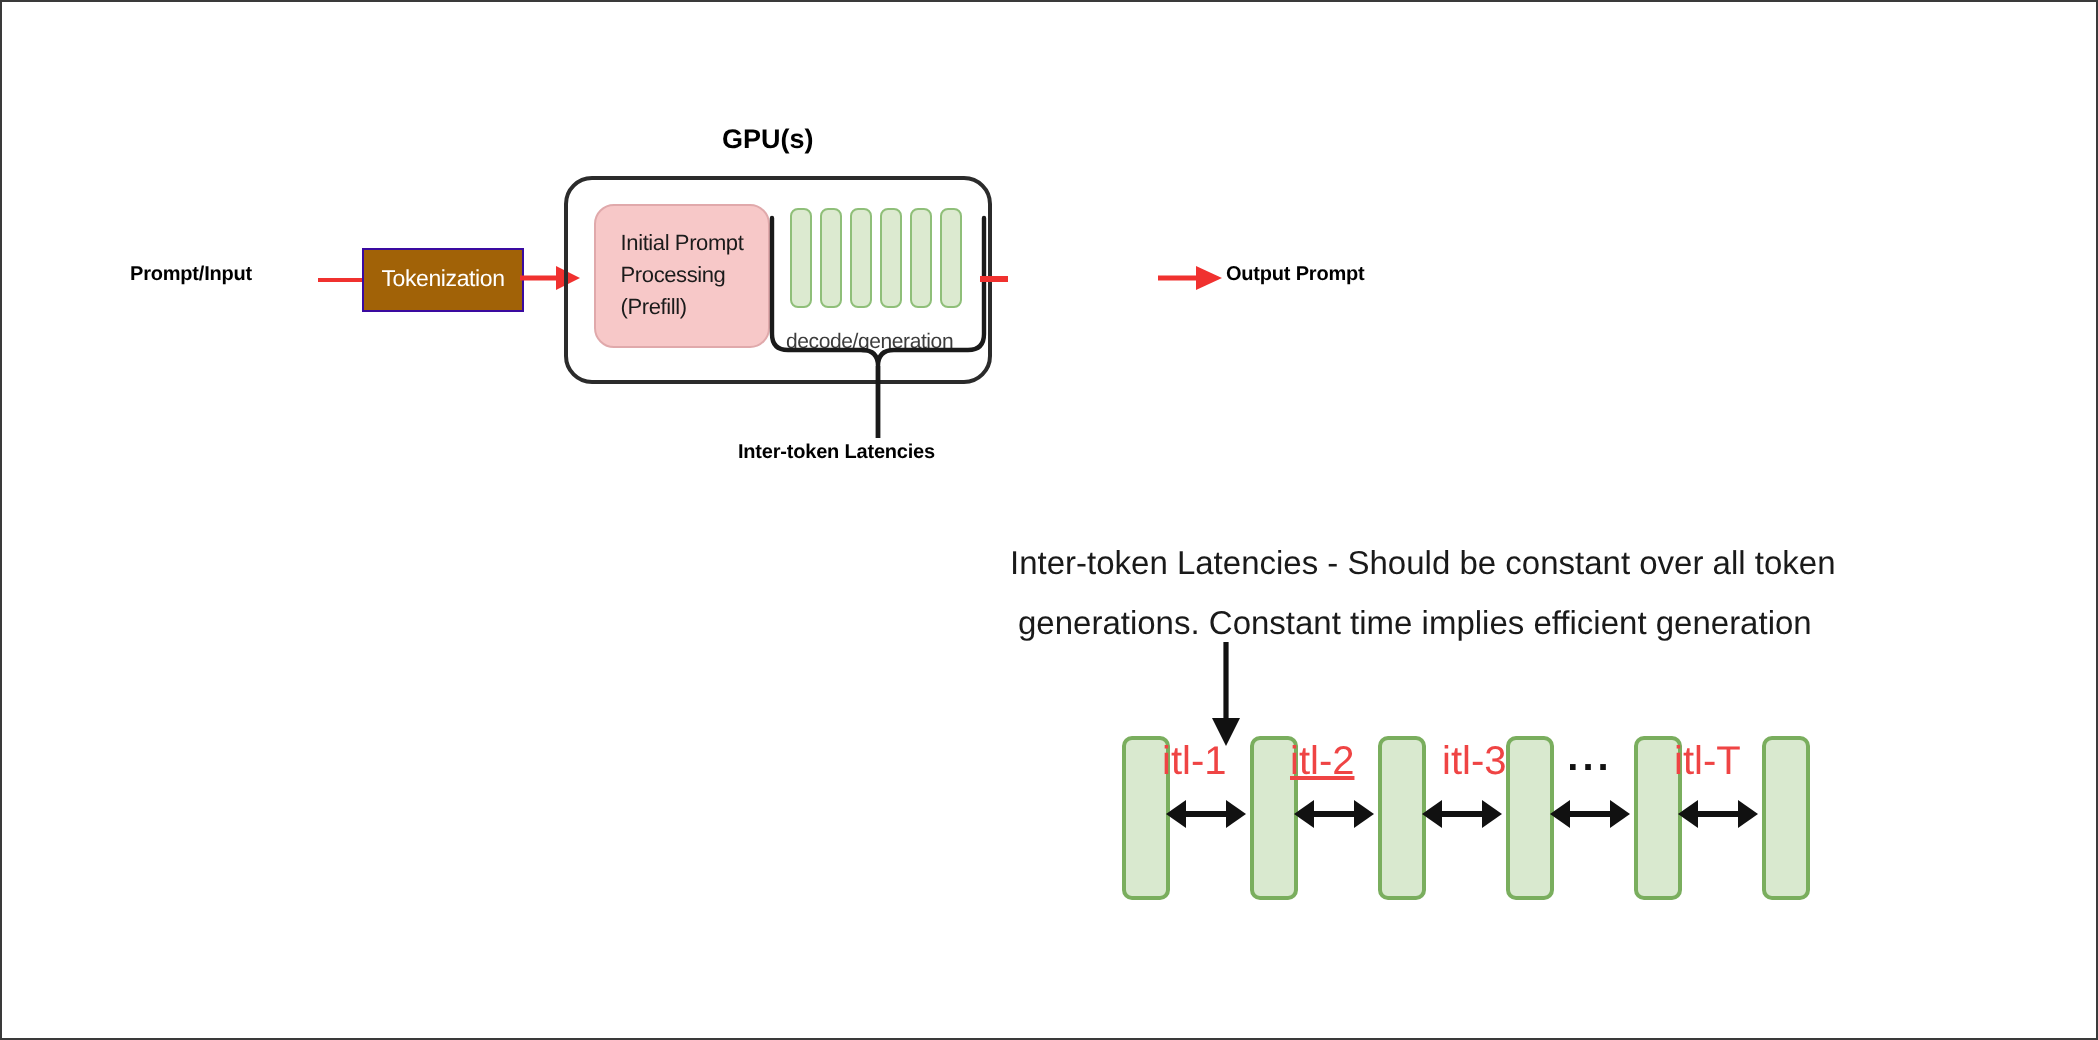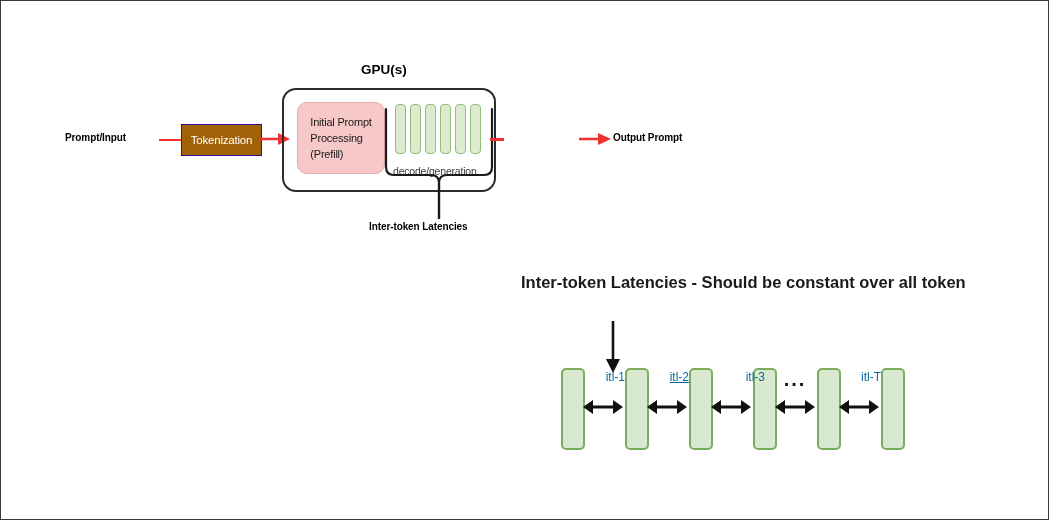--- a/index.html
+++ b/index.html
@@ -53,24 +53,24 @@
     white-space: nowrap;
     letter-spacing: -0.2px;
   }
   .caption {
     font-size: 16.5px;
     color: #1a1a1a;
     line-height: 30px;
     white-space: nowrap;
   }
   .itl-label {
-    font-size: 12px;
-    color: #0369a1;
-    white-space: nowrap;
-    text-align: right;
+    font-size: 20px;
+    color: #ef4444;
+    white-space: nowrap;
+    text-align: left;
   }
   .dots-label {
     font-size: 20px;
     font-weight: bold;
     color: #111111;
     letter-spacing: 2px;
     white-space: nowrap;
     text-align: center;
   }
 
@@ -165,22 +165,23 @@
 
   <div class="abs" style="left:578px; top:127px; width:32px; height:22px;">
     <svg width="32" height="22" viewBox="0 0 32 22">
       <line x1="0" y1="11" x2="20" y2="11" stroke="#f0312f" stroke-width="2.5"></line>
       <polygon points="19,5 32,11 19,17" fill="#f0312f"></polygon>
     </svg>
   </div>
 
   <div class="abs bold-label" style="left:612px; top:131px;">Output Prompt</div>
 
-  <div class="abs caption" style="left:520px; top:266px;font-weight:bold;">Inter-token Latencies - Should be constant over all token</div>
-
+  <div class="abs caption" style="left:504px; top:266px;">Inter-token Latencies - Should be constant over all token</div>
+
+  <div class="abs caption" style="left:508px; top:296px;">generations. Constant time implies efficient generation</div>
 
   <div class="abs" style="left:600px; top:320px; width:24px; height:52px;">
     <svg width="24" height="52" viewBox="0 0 24 52">
       <line x1="12" y1="0" x2="12" y2="40" stroke="#111111" stroke-width="2.6"></line>
       <polygon points="5,38 19,38 12,52" fill="#111111"></polygon>
     </svg>
   </div>
 
   <div class="abs" style="left:560px; top:367px; width:335px; height:78px;">
 

